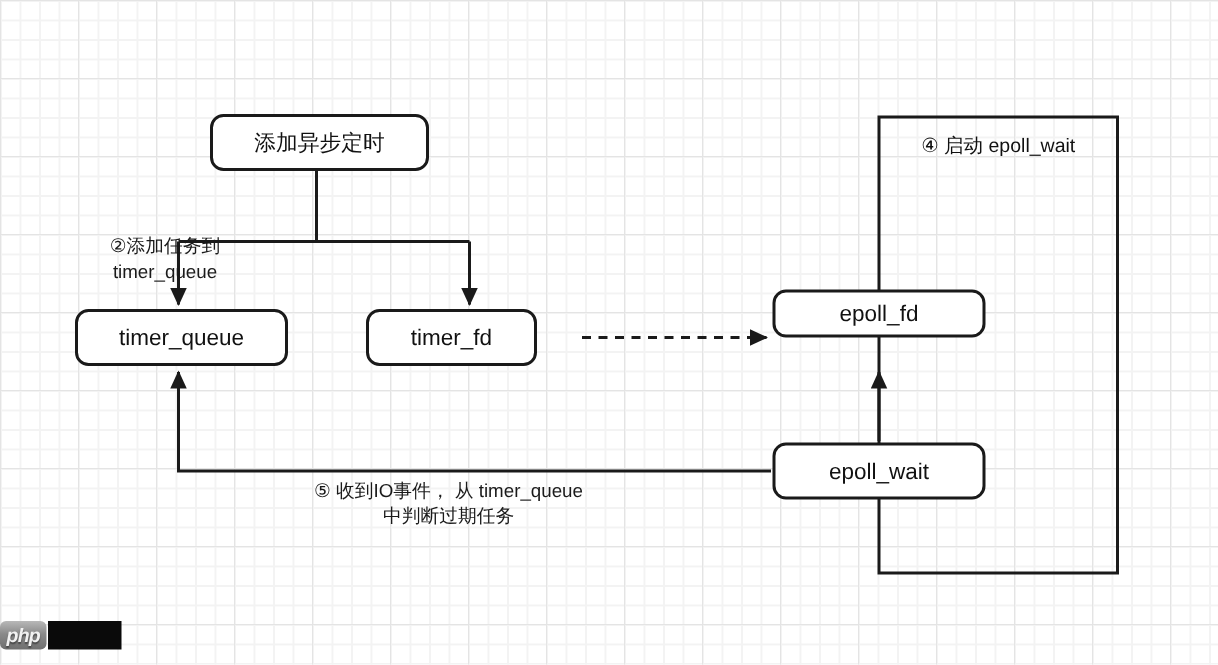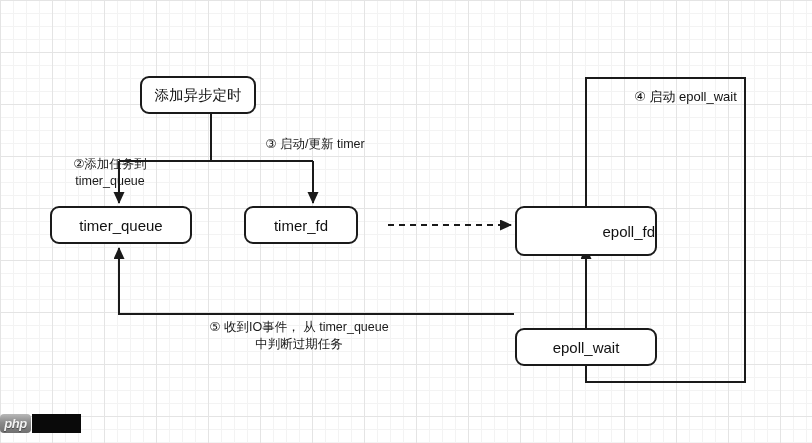--- a/index.html
+++ b/index.html
@@ -16,21 +16,21 @@
       linear-gradient(90deg, #f3f3f3 1px, transparent 1px);
     background-size:52px 52px,52px 52px,13px 13px,13px 13px;
   }
   .edges{position:absolute;left:0;top:0;width:812px;height:443px;z-index:2;}
   .big-rect{
     position:absolute;left:585px;top:77px;width:161px;height:306px;
     border:2px solid #1a1a1a;background:transparent;z-index:1;box-sizing:border-box;
   }
   .big-rect .rect-label{
     position:absolute;left:0;top:9px;width:100%;text-align:center;
-    font-size:13px;color:#111;white-space:nowrap;margin-left:20px;
+    font-size:13px;color:#111;white-space:nowrap;
   }
   .node{
     position:absolute;box-sizing:border-box;
     background:#ffffff;border:2px solid #1a1a1a;border-radius:9px;
     display:flex;align-items:center;justify-content:center;
     font-size:15px;color:#111;z-index:3;
   }
   .node.cn{font-size:14.5px;}
   .edge-label{
     position:absolute;z-index:4;text-align:center;
@@ -70,44 +70,43 @@
     <path d="M119 161 L119 203" stroke="#1a1a1a" stroke-width="2" fill="none" marker-end="url(#arrow)"></path>
     <path d="M313 161 L313 203" stroke="#1a1a1a" stroke-width="2" fill="none" marker-end="url(#arrow)"></path>
 
     <path d="M388 225 L511 225" stroke="#1a1a1a" stroke-width="2" fill="none" stroke-dasharray="6 5" marker-end="url(#arrow)"></path>
 
     <path d="M586 294 L586 248" stroke="#1a1a1a" stroke-width="2" fill="none" marker-end="url(#arrow)"></path>
 
     <path d="M514 314 L119 314 L119 248" stroke="#1a1a1a" stroke-width="2" fill="none" marker-end="url(#arrow)"></path>
   </svg>
 
-  <div class="node cn" style="left:140px;top:76px;width:116px;height:38px;">
+  <div class="node cn" style="left:140px;top:76px;width:146px;height:38px;">
     <span>添加异步定时</span>
   </div>
 
   <div class="node" style="left:50px;top:206px;width:142px;height:38px;">
     <span>timer_queue</span>
   </div>
 
   <div class="node" style="left:244px;top:206px;width:114px;height:38px;">
     <span>timer_fd</span>
   </div>
 
-  <div class="node" style="left:515px;top:206px;width:142px;height:50px;justify-content:flex-end;">
+  <div class="node" style="left:515px;top:193px;width:142px;height:32px;">
     <span>epoll_fd</span>
   </div>
 
-  <div class="node" style="left:515px;top:295px;width:142px;height:38px;margin-top:33px;">
+  <div class="node" style="left:515px;top:295px;width:142px;height:38px;">
     <span>epoll_wait</span>
   </div>
 
   <div class="edge-label" style="left:35px;top:124px;width:150px;margin-top:32px;">②添加任务到
 timer_queue</div>
 
-  <div class="edge-label" style="left:250px;top:136px;width:130px;">③ 启动/更新 timer</div>
 
 
   <div class="edge-label" style="left:184px;top:319px;width:230px;">⑤ 收到IO事件， 从 timer_queue
 中判断过期任务</div>
 
   <div class="watermark">
     <div class="wm-badge">php</div>
     <div class="wm-bar"></div>
   </div>
 

